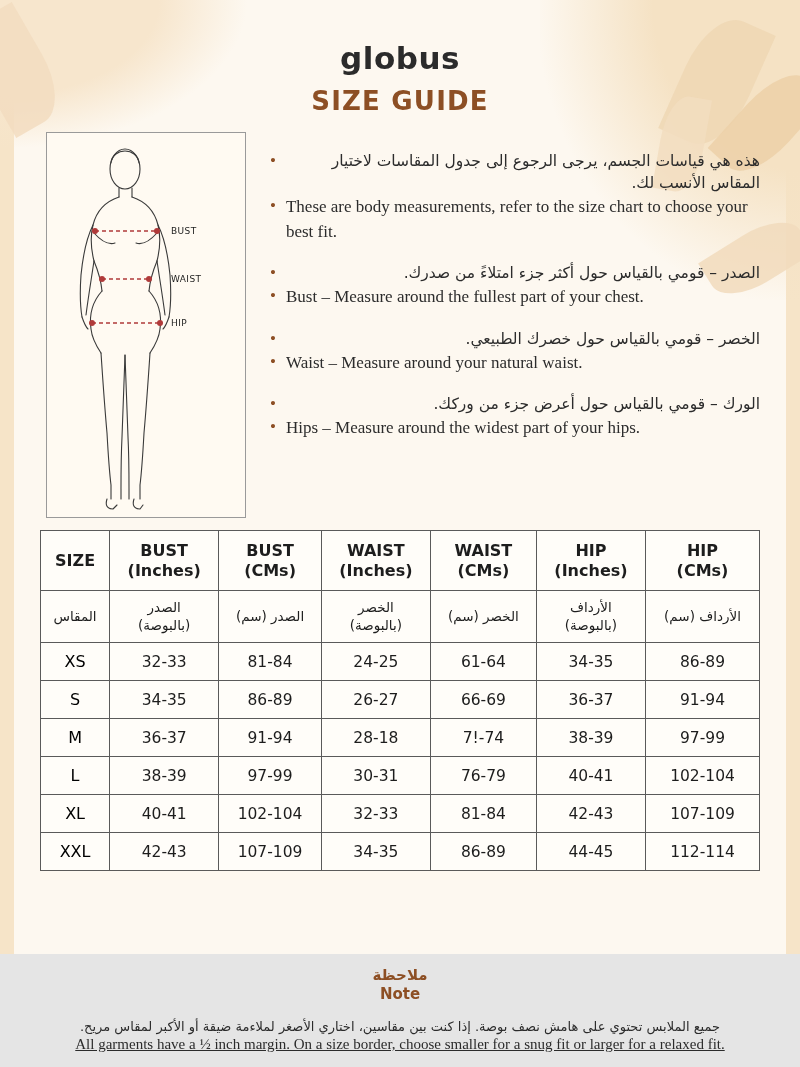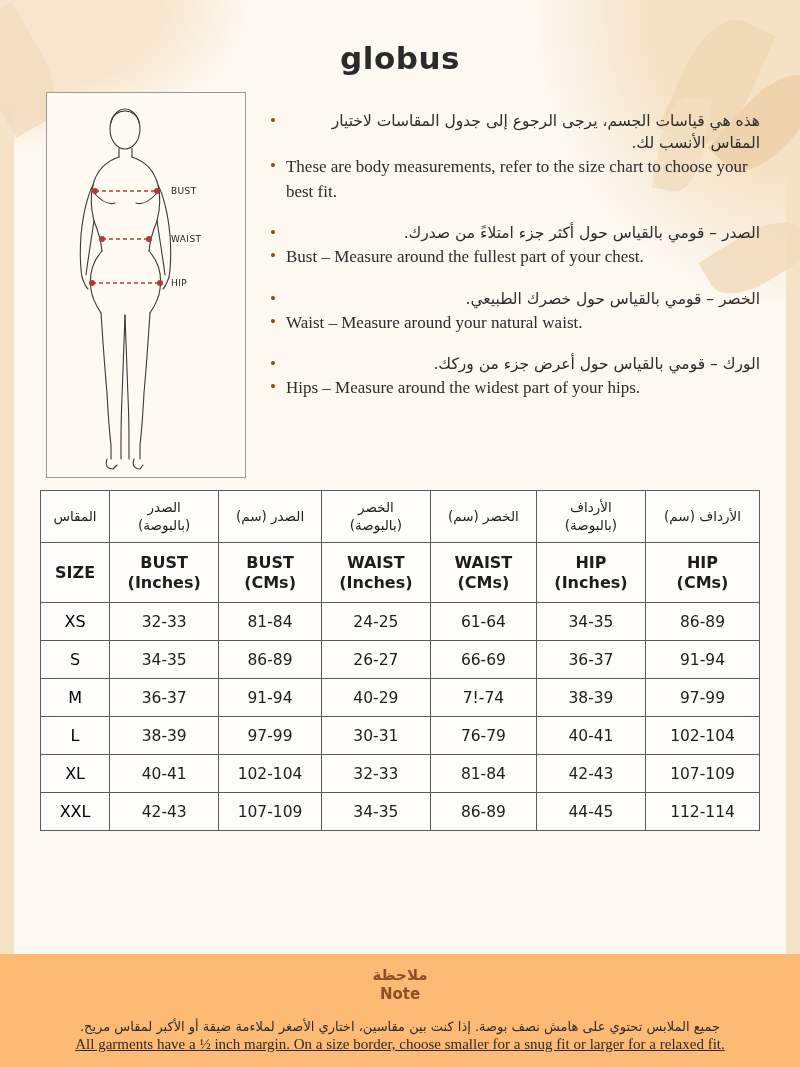--- a/index.html
+++ b/index.html
@@ -160,21 +160,21 @@
     font-family: "DejaVu Sans", sans-serif;
     font-size: 15.5px;
     color: #1d1d1d;
     height: 38px;
   }
 
   
   .footer {
     position: absolute;
     left: 0; right: 0; bottom: 0;
-    background: #fdba74;
+    background: #e5e5e5;
     padding: 12px 24px 14px;
     text-align: center;
     z-index: 4;
   }
   .footer .f-ar-title {
     font-family: "DejaVu Sans", sans-serif;
     font-weight: bold;
     font-size: 15px;
     color: #8d4f24;
     direction: rtl;
@@ -219,20 +219,21 @@
   <div class="leaf l1"></div>
   <div class="leaf l2"></div>
   <div class="leaf l3"></div>
   <div class="leaf l4"></div>
   <div class="leaf l5"></div>
 </div>
 
 <div class="content">
 
   <div class="brand">globus</div>
+  <div class="sizeguide">SIZE GUIDE</div>
 
   <div class="top-area">
 
     <div class="figure-box">
       <svg width="198" height="384" viewBox="0 0 198 384" xmlns="http://www.w3.org/2000/svg">
         <g fill="none" stroke="#3a3a3a" stroke-width="1.1" stroke-linecap="round" stroke-linejoin="round">
 
           <ellipse cx="78" cy="36" rx="15" ry="20"></ellipse>
 
           <path d="M72 55 L72 64 M85 55 L85 64"></path>
@@ -333,20 +334,49 @@
         </div>
       </div>
 
     </div>
   </div>
 
 
   <table class="size-table">
     <thead>
       <tr>
+        <th>
+          <span>SIZE</span>
+        </th>
+        <th>
+          <span>BUST</span><br>
+          <span>(Inches)</span>
+        </th>
+        <th>
+          <span>BUST</span><br>
+          <span>(CMs)</span>
+        </th>
+        <th>
+          <span>WAIST</span><br>
+          <span>(Inches)</span>
+        </th>
+        <th>
+          <span>WAIST</span><br>
+          <span>(CMs)</span>
+        </th>
+        <th>
+          <span>HIP</span><br>
+          <span>(Inches)</span>
+        </th>
+        <th>
+          <span>HIP</span><br>
+          <span>(CMs)</span>
+        </th>
+      </tr>
+      <tr>
         <td class="hdr-ar">
           <span>المقاس</span>
         </td>
         <td class="hdr-ar">
           <span>الصدر</span><br>
           <span>(بالبوصة)</span>
         </td>
         <td class="hdr-ar">
           <span>الصدر (سم)</span>
         </td>
@@ -357,49 +387,20 @@
         <td class="hdr-ar">
           <span>الخصر (سم)</span>
         </td>
         <td class="hdr-ar">
           <span>الأرداف</span><br>
           <span>(بالبوصة)</span>
         </td>
         <td class="hdr-ar">
           <span>الأرداف (سم)</span>
         </td>
-      </tr>
-      <tr>
-        <th>
-          <span>SIZE</span>
-        </th>
-        <th>
-          <span>BUST</span><br>
-          <span>(Inches)</span>
-        </th>
-        <th>
-          <span>BUST</span><br>
-          <span>(CMs)</span>
-        </th>
-        <th>
-          <span>WAIST</span><br>
-          <span>(Inches)</span>
-        </th>
-        <th>
-          <span>WAIST</span><br>
-          <span>(CMs)</span>
-        </th>
-        <th>
-          <span>HIP</span><br>
-          <span>(Inches)</span>
-        </th>
-        <th>
-          <span>HIP</span><br>
-          <span>(CMs)</span>
-        </th>
       </tr>
     </thead>
     <tbody>
       <tr>
         <td class="size-cell">XS</td>
         <td class="val">32-33</td>
         <td class="val">81-84</td>
         <td class="val">24-25</td>
         <td class="val">61-64</td>
         <td class="val">34-35</td>
@@ -411,21 +412,21 @@
         <td class="val">86-89</td>
         <td class="val">26-27</td>
         <td class="val">66-69</td>
         <td class="val">36-37</td>
         <td class="val">91-94</td>
       </tr>
       <tr>
         <td class="size-cell">M</td>
         <td class="val">36-37</td>
         <td class="val">91-94</td>
-        <td class="val">40-29</td>
+        <td class="val">28-18</td>
         <td class="val">7!-74</td>
         <td class="val">38-39</td>
         <td class="val">97-99</td>
       </tr>
       <tr>
         <td class="size-cell">L</td>
         <td class="val">38-39</td>
         <td class="val">97-99</td>
         <td class="val">30-31</td>
         <td class="val">76-79</td>

